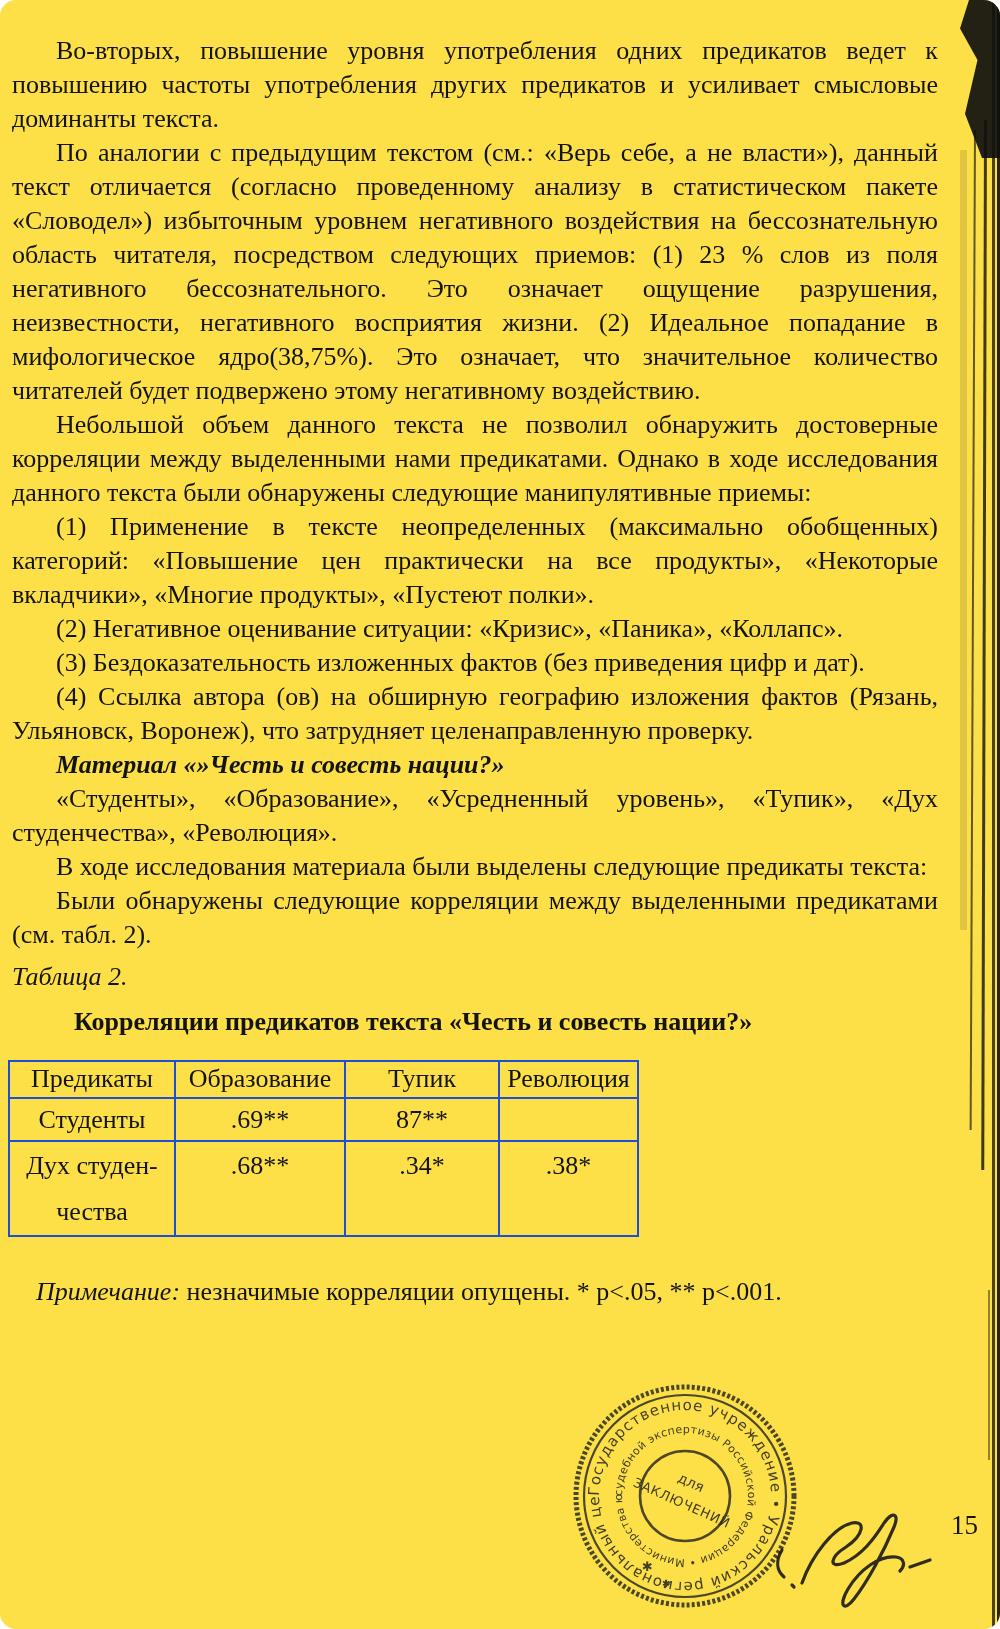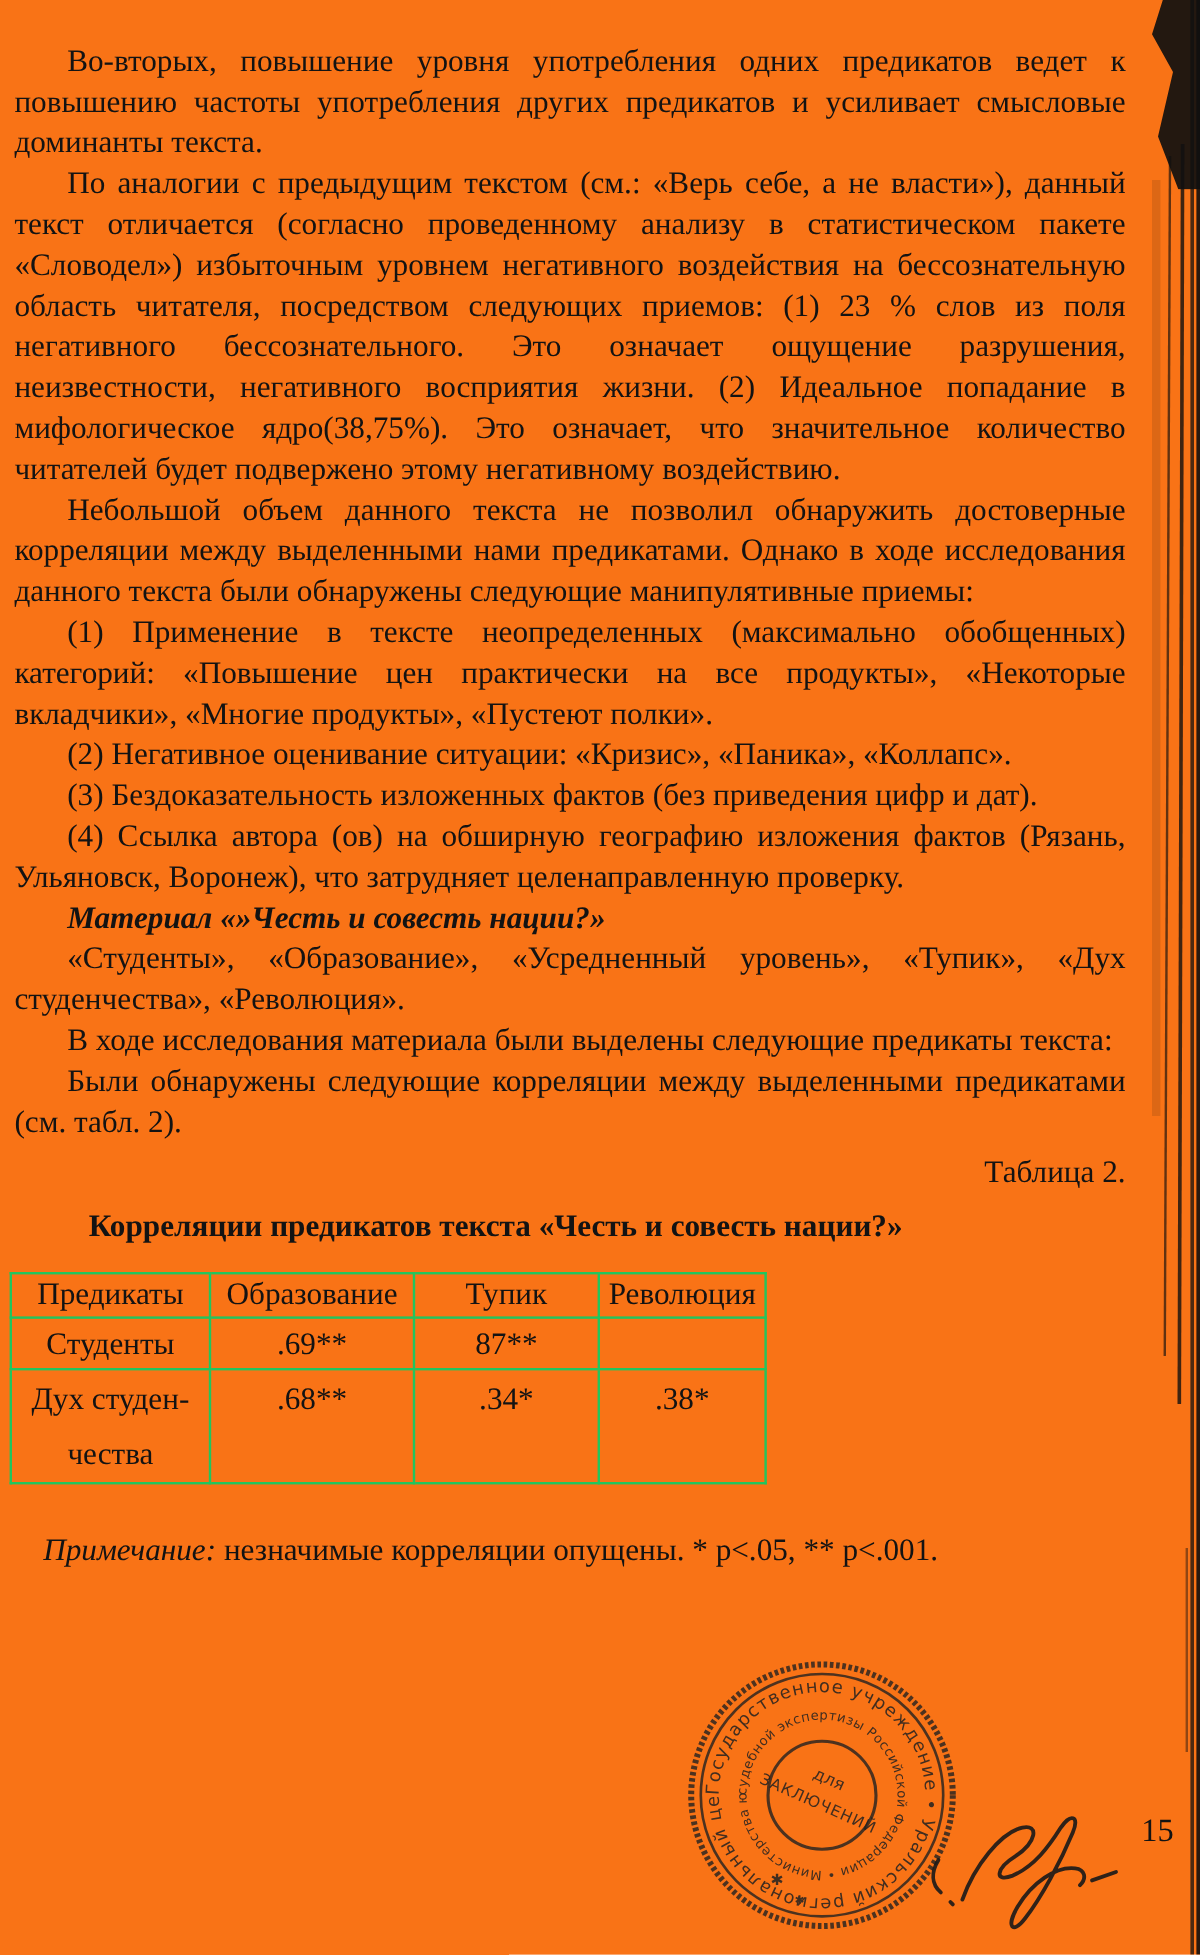--- a/index.html
+++ b/index.html
@@ -1,28 +1,29 @@
 <!DOCTYPE html>
 <html lang="ru"><head>
 <meta charset="utf-8">
 <style>
   html,body{margin:0;padding:0;background:#ffffff;}
   .page{
     position:relative;width:1000px;height:1629px;overflow:hidden;
-    background:#f97316;color:#131313;
+    background:#fde047;color:#131313;
     font-family:"Liberation Serif", serif;
+    border-radius:16px;
   }
   .content{position:absolute;left:12px;top:34px;width:926px;z-index:1;}
   p.body{margin:0;font-size:26px;line-height:34px;text-align:justify;text-indent:44px;}
   p.heading{margin:0;font-size:26px;line-height:34px;font-weight:bold;font-style:italic;text-indent:44px;}
-  .table-label{font-size:26px;line-height:34px;text-align:right;margin-top:8px;}
+  .table-label{font-size:26px;line-height:34px;margin-top:8px;font-style:italic;}
   .table-caption{font-size:26px;line-height:32px;font-weight:bold;margin:12px 0 0 62px;}
   table.corr{border-collapse:collapse;margin:22px 0 0 -4px;table-layout:fixed;}
   table.corr th, table.corr td{
-    border:2px solid #22c55e;font-size:26px;font-weight:normal;
+    border:2px solid #1d4ed8;font-size:26px;font-weight:normal;
     text-align:center;vertical-align:top;padding:1px 4px 0 4px;margin-top:46px;
   }
   table.corr th{line-height:32px;height:34px;}
   tr.row-1 td{line-height:40px;height:40px;}
   tr.row-2 td, tr.row-3 td{line-height:46px;height:80px;}
   td.lbl{white-space:pre-line;}
   .note{margin:38px 0 0 24px;font-size:26px;line-height:34px;}
   .note .note-lbl{font-style:italic;}
   .p-final{margin-top:12px;}
   .page-number{position:absolute;left:951px;top:1510px;font-size:27px;z-index:2;}

